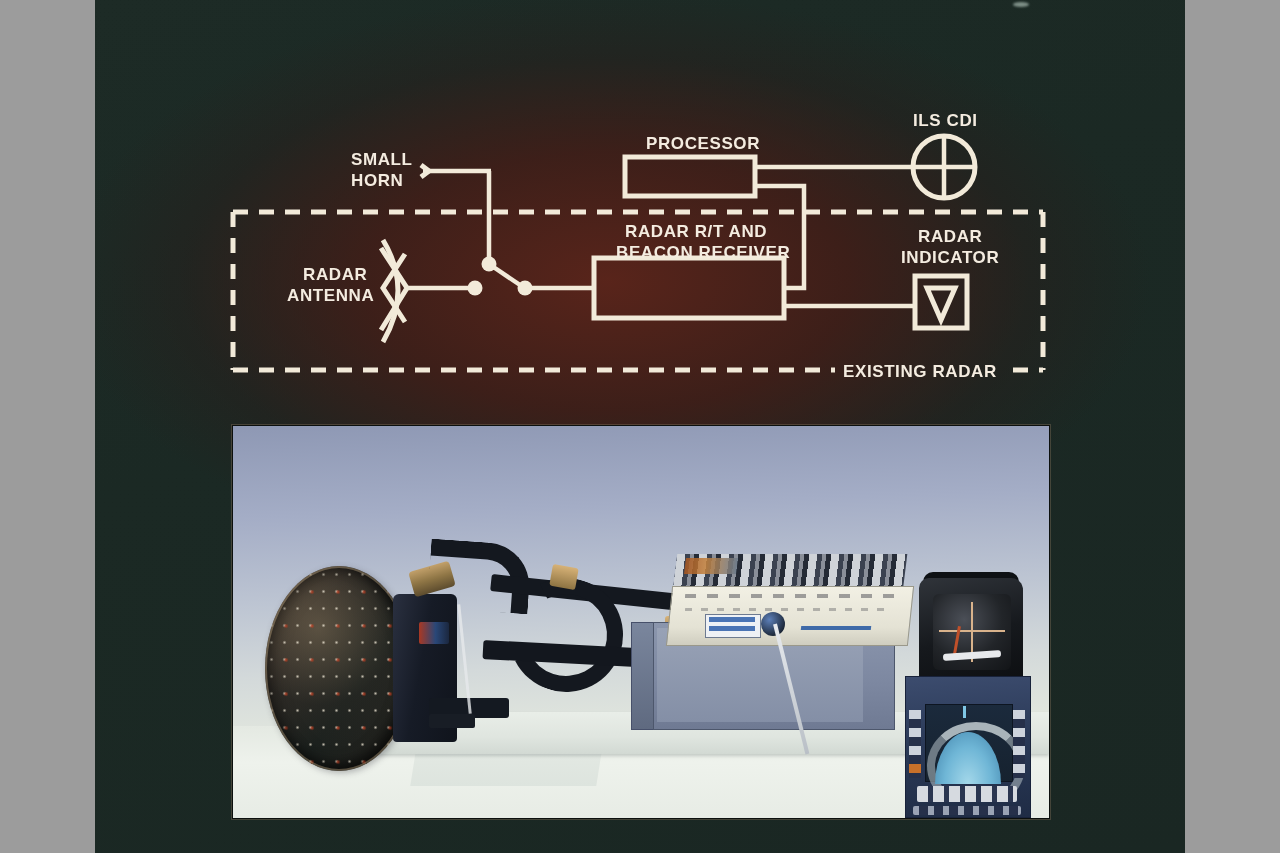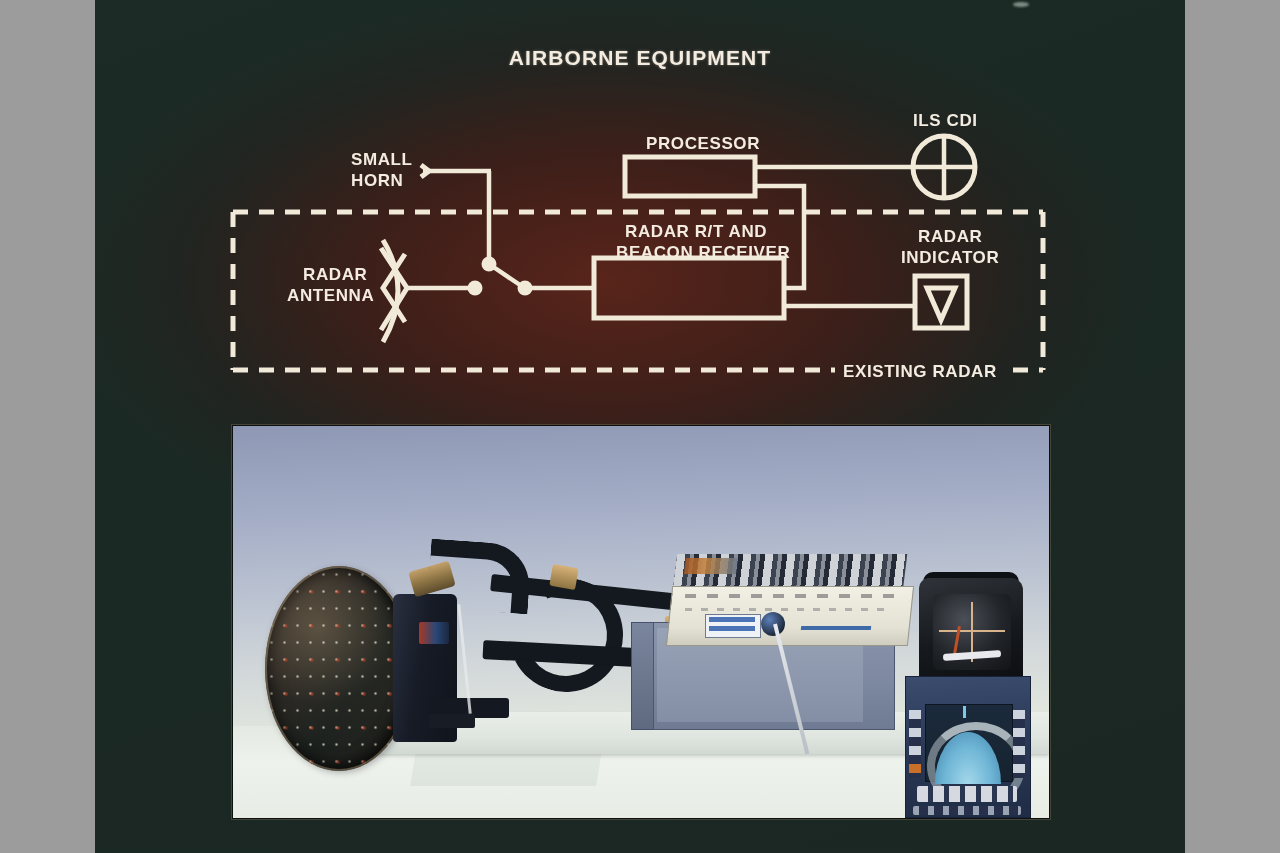--- a/index.html
+++ b/index.html
@@ -391,21 +391,20 @@
 
 <div id="root">
 
   <div class="film-border left"></div>
   <div class="film-border right"></div>
 
   <div id="slide">
 
     <div class="speck"></div>
 
-    <div id="title">AIRBORNE EQUIPMENT</div>
 
     <svg id="diagram" viewBox="0 0 1090 420">
       <defs>
         <style>
           .ln   { stroke: #f2ead9; stroke-width: 4.5; fill: none; stroke-linecap: butt; }
           .ln2  { stroke: #f2ead9; stroke-width: 5;   fill: none; }
           .dash { stroke: #f2ead9; stroke-width: 5; fill: none; stroke-dasharray: 15 11; }
           .dot  { fill: #f2ead9; }
           .bx   { stroke: #f2ead9; stroke-width: 5; fill: none; }
           .tx   { fill: #f4ece0; font-family: "Liberation Sans", sans-serif; font-weight: bold; font-size: 17px; letter-spacing: 0.6px; }

